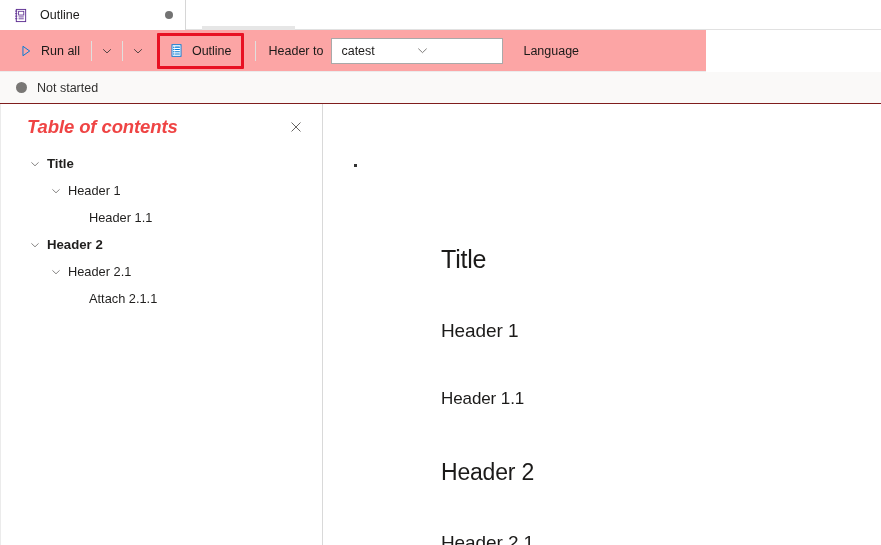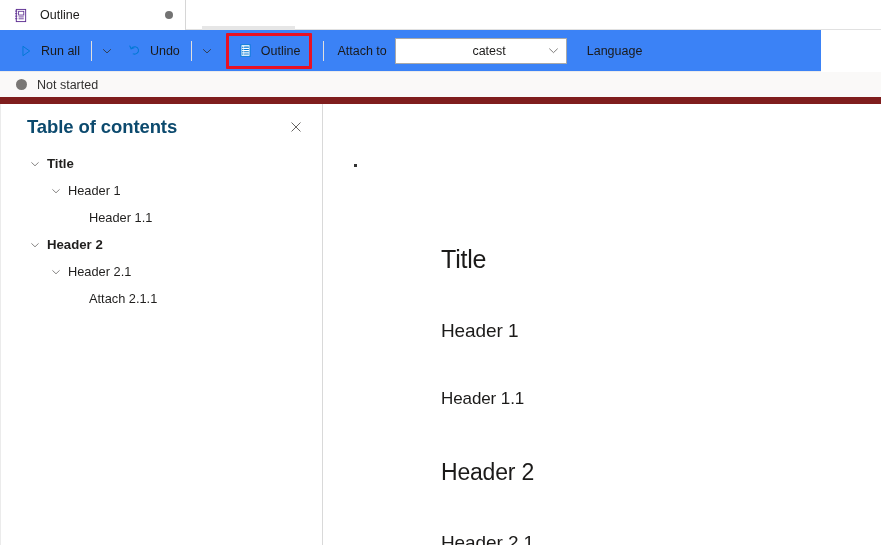--- a/index.html
+++ b/index.html
@@ -61,22 +61,22 @@
   .ghost-bar {
     position: absolute;
     left: 202px; top: 26px;
     width: 93px; height: 8px;
     background: #e6e6e6;
   }
 
   
   .toolbar {
     position: absolute; left: 0; top: 30px;
-    width: 821px; height: 42px;
-    background: #3b82f6;
+    width: 706px; height: 42px;
+    background: #fca5a5;
     border-bottom: 1px solid #ebebeb;
     display: flex; align-items: center;
     padding-left: 10px;
   }
   .tb-btn {
     height: 30px;
     display: flex; align-items: center;
     padding: 0 8px;
     border: none; background: transparent;
     font-family: inherit;
@@ -127,30 +127,30 @@
     height: 26px;
     border: 1px solid #a9a9a9;
     background: #ffffff;
     display: flex; align-items: center;
     padding: 0 6px 0 9px;
     font-size: 12.5px;
     color: #1b1a19;
     cursor: pointer;
     white-space: nowrap;
   }
-  .tb-select.attach { width: 172px; justify-content: flex-end; gap: 33px; }
+  .tb-select.attach { width: 172px; justify-content: flex-start; gap: 33px; }
   .tb-select.lang   { width: 137px; justify-content: space-between; }
   .tb-select .sel-caret { margin-left: 8px; display: flex; align-items: center; }
 
   
   .statusbar {
     position: absolute; left: 0; top: 72px;
     width: 881px; height: 32px;
     background: #faf9f8;
-    border-bottom: 7px solid #7f1d1d;
+    border-bottom: 1px solid #7f1d1d;
     display: flex; align-items: center;
     padding-left: 16px;
   }
   .status-dot {
     width: 11px; height: 11px;
     border-radius: 50%;
     background: #797775;
     margin-right: 10px;
     flex: 0 0 auto;
   }
@@ -169,23 +169,24 @@
   }
   .toc-header {
     position: absolute; left: 0; top: 0;
     width: 322px; height: 46px;
     display: flex; align-items: center;
     padding: 0 14px 0 26px;
   }
   .toc-title {
     font-size: 18.5px;
     font-weight: bold;
-    color: #0c4a6e;
+    color: #ef4444;
     flex: 1 1 auto;
     letter-spacing: -0.1px;
+    font-style: italic;
   }
   .toc-close {
     width: 26px; height: 26px;
     display: flex; align-items: center; justify-content: center;
     border: none; background: transparent;
     cursor: pointer; border-radius: 2px;
   }
 
   .toc-tree {
     position: absolute; left: 0; top: 46px;
@@ -283,29 +284,20 @@
     <span class="tb-sep"></span>
 
     <button class="tb-caret">
       <span>
         <svg width="12" height="12" viewBox="0 0 16 16">
           <path d="M3.2 6 L8 10.6 L12.8 6" fill="none" stroke="#323130" stroke-width="1.1" stroke-linecap="round"></path>
         </svg>
       </span>
     </button>
 
-    <button class="tb-btn">
-      <span class="ico">
-        <svg width="15" height="15" viewBox="0 0 16 16">
-          <path d="M4.4 6.2 C6.6 2.8 11.4 3.6 12.2 7.0 C12.9 10.1 9.6 12.6 6.6 11.6" fill="none" stroke="#0078d4" stroke-width="1.1" stroke-linecap="round"></path>
-          <path d="M4.4 6.2 L3.0 3.2 M4.4 6.2 L7.5 5.2" fill="none" stroke="#0078d4" stroke-width="1.1" stroke-linecap="round"></path>
-        </svg>
-      </span>
-      <span>Undo</span>
-    </button>
 
     <span class="tb-sep"></span>
 
     <button class="tb-caret">
       <span>
         <svg width="12" height="12" viewBox="0 0 16 16">
           <path d="M3.2 6 L8 10.6 L12.8 6" fill="none" stroke="#323130" stroke-width="1.1" stroke-linecap="round"></path>
         </svg>
       </span>
     </button>
@@ -325,21 +317,21 @@
             <line x1="6.9" y1="9.4" x2="11.1" y2="9.4" stroke="#0078d4" stroke-width="1.1" stroke-linecap="round"></line>
             <line x1="6.9" y1="11.8" x2="11.1" y2="11.8" stroke="#0078d4" stroke-width="1.1" stroke-linecap="round"></line>
           </svg>
         </span>
         <span>Outline</span>
       </button>
     </div>
 
     <span class="tb-sep"></span>
 
-    <span class="tb-label attach">Attach to</span>
+    <span class="tb-label attach">Header to</span>
 
     <div class="tb-select attach">
       <span>catest</span>
       <span class="sel-caret">
         <svg width="13" height="13" viewBox="0 0 16 16">
           <path d="M3.2 6 L8 10.6 L12.8 6" fill="none" stroke="#605e5c" stroke-width="1" stroke-linecap="round"></path>
         </svg>
       </span>
     </div>
 

